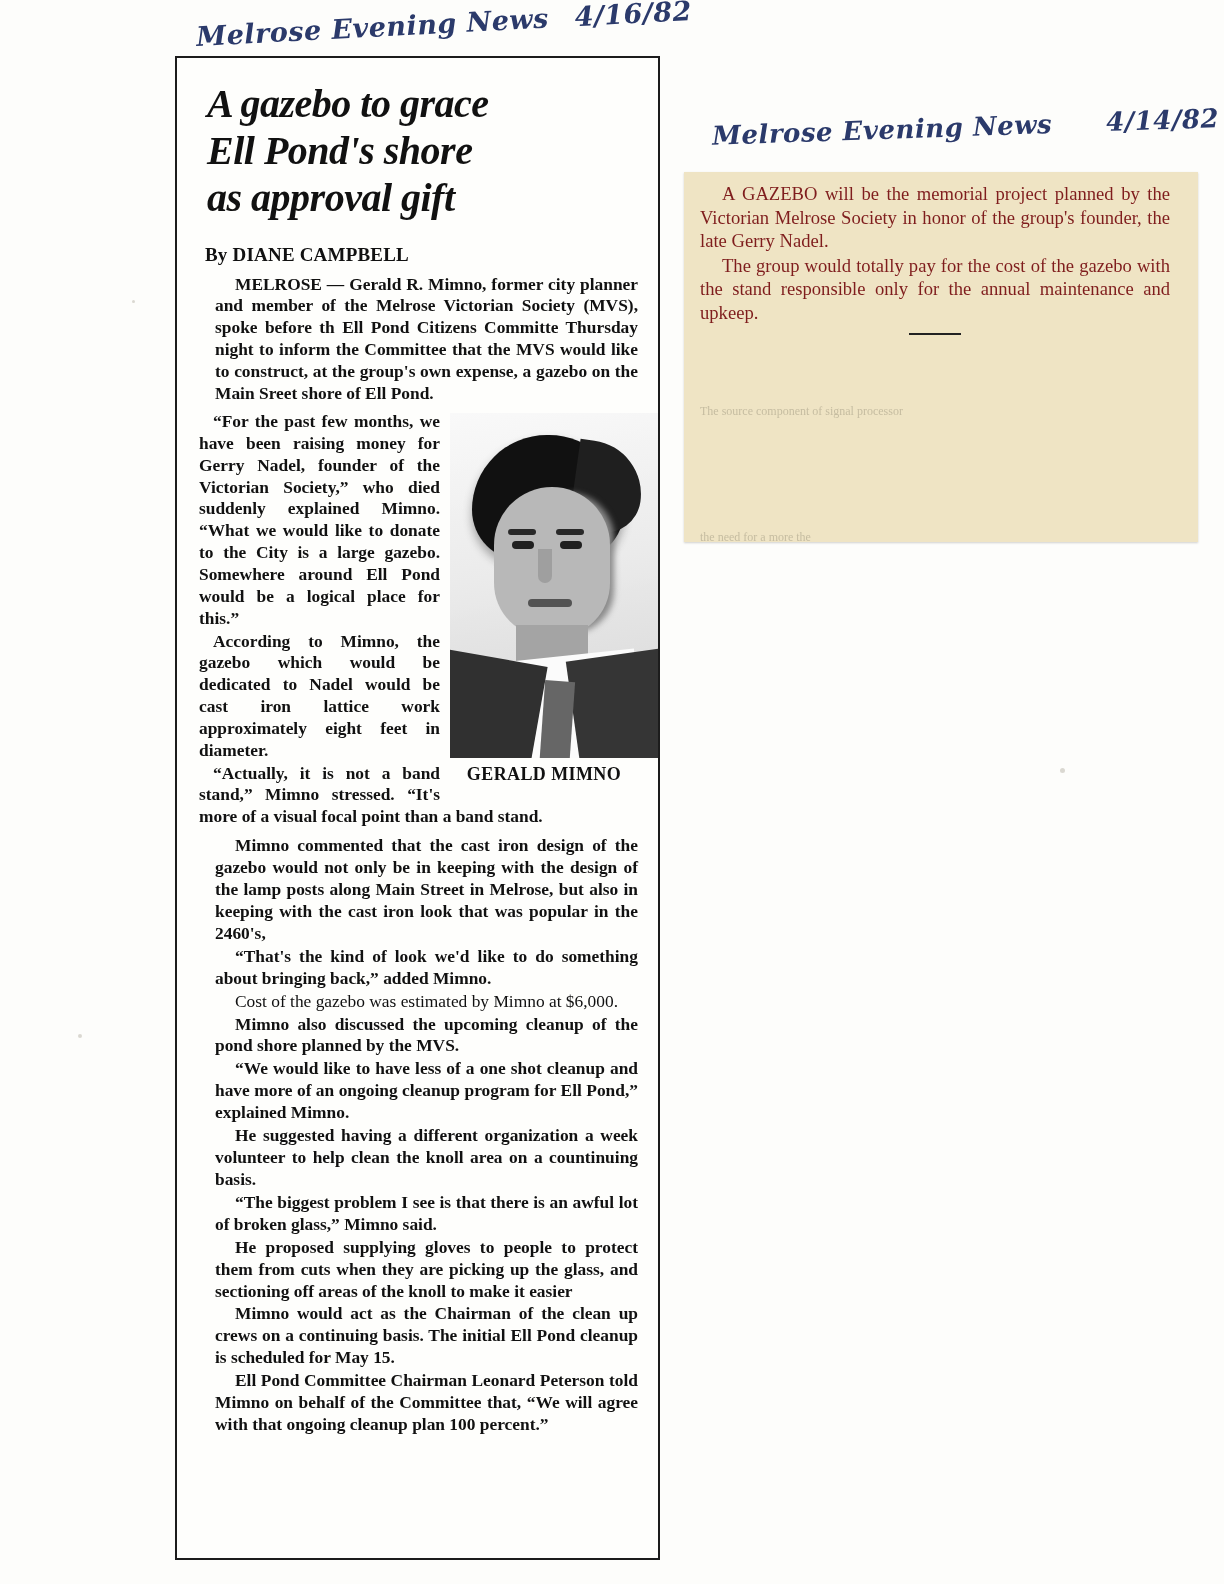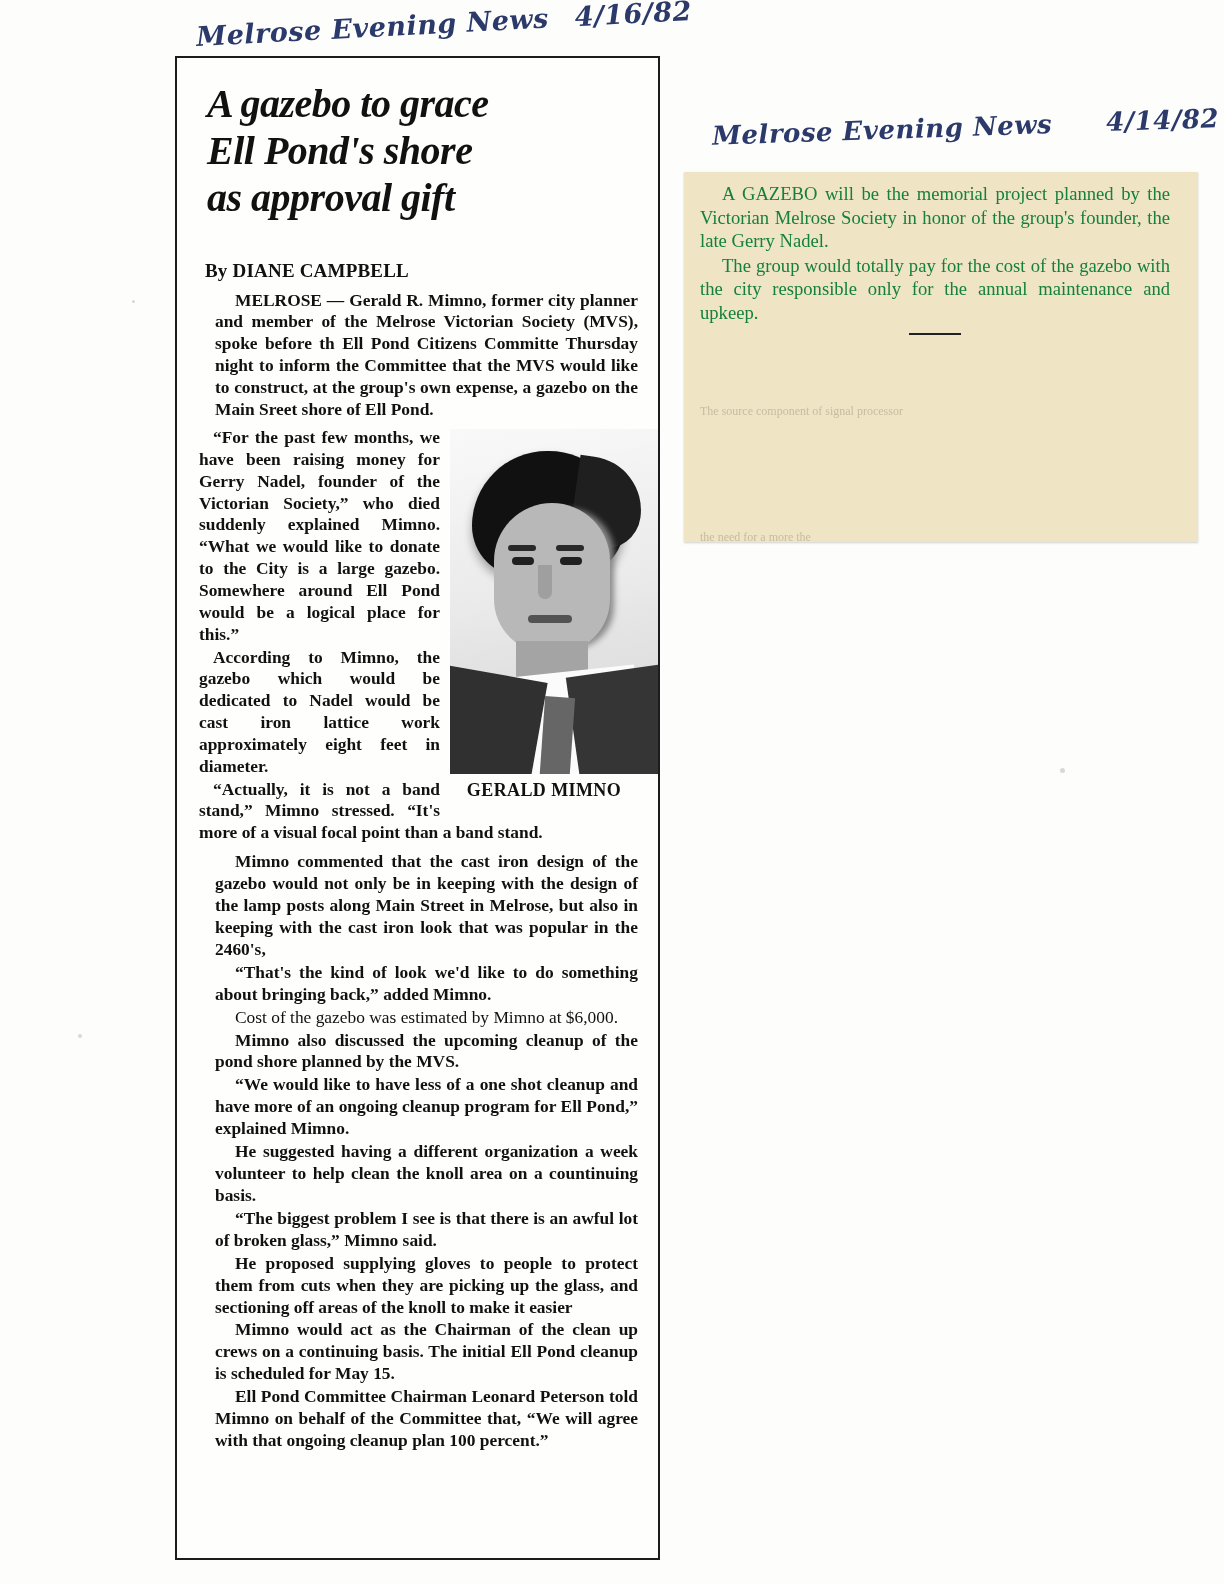--- a/index.html
+++ b/index.html
@@ -55,21 +55,21 @@
     color: #111;
   }
 
   #headline {
     font-family: "Liberation Serif", serif;
     font-weight: bold;
     font-style: italic;
     font-size: 40px;
     line-height: 1.18;
     letter-spacing: -0.5px;
-    margin: 4px 0 38px 8px;
+    margin: 4px 0 22px 8px;
   }
   #headline div { white-space: nowrap; }
 
   #byline {
     font-family: "Liberation Serif", serif;
     font-weight: bold;
     font-size: 19px;
     letter-spacing: 0.2px;
     margin: 0 0 8px 6px;
   }
@@ -232,21 +232,21 @@
   #clip-right {
     position: absolute;
     left: 684px;
     top: 172px;
     width: 514px;
     height: 370px;
     background: #efe4c4;
     box-shadow: 0 1px 2px rgba(0,0,0,0.18);
     padding: 10px 28px 8px 16px;
     box-sizing: border-box;
-    color: #15803d;
+    color: #7f1d1d;
   }
   #clip-right .rbody {
     font-family: "Liberation Serif", serif;
     font-size: 18.6px;
     line-height: 1.27;
     text-align: justify;
   }
   #clip-right .rbody p {
     margin: 0 0 1px 0;
     text-indent: 22px;
@@ -337,21 +337,21 @@
     <p>“The biggest problem I see is that there is an awful lot of broken glass,” Mimno said.</p>
     <p>He proposed supplying gloves to people to protect them from cuts when they are picking up the glass, and sectioning off areas of the knoll to make it easier</p>
     <p>Mimno would act as the Chairman of the clean up crews on a continuing basis. The initial Ell Pond cleanup is scheduled for May 15.</p>
     <p>Ell Pond Committee Chairman Leonard Peterson told Mimno on behalf of the Committee that, “We will agree with that ongoing cleanup plan 100 percent.”</p>
   </div>
 </div>
 
 <div id="clip-right">
   <div class="rbody">
     <p>A GAZEBO will be the memorial project planned by the Victorian Melrose Society in honor of the group's founder, the late Gerry Nadel.</p>
-    <p>The group would totally pay for the cost of the gazebo with the city responsible only for the annual maintenance and upkeep.</p>
+    <p>The group would totally pay for the cost of the gazebo with the stand responsible only for the annual maintenance and upkeep.</p>
   </div>
   <div id="end-rule"></div>
 </div>
 
 <div class="ghost" id="ghost1">The source component of signal processor</div>
 <div class="ghost" id="ghost2">the need for a more the</div>
 
 <div class="speck" style="left:1060px; top:768px; width:5px; height:5px;"></div>
 <div class="speck" style="left:78px; top:1034px; width:4px; height:4px;"></div>
 <div class="speck" style="left:132px; top:300px; width:3px; height:3px;"></div>

